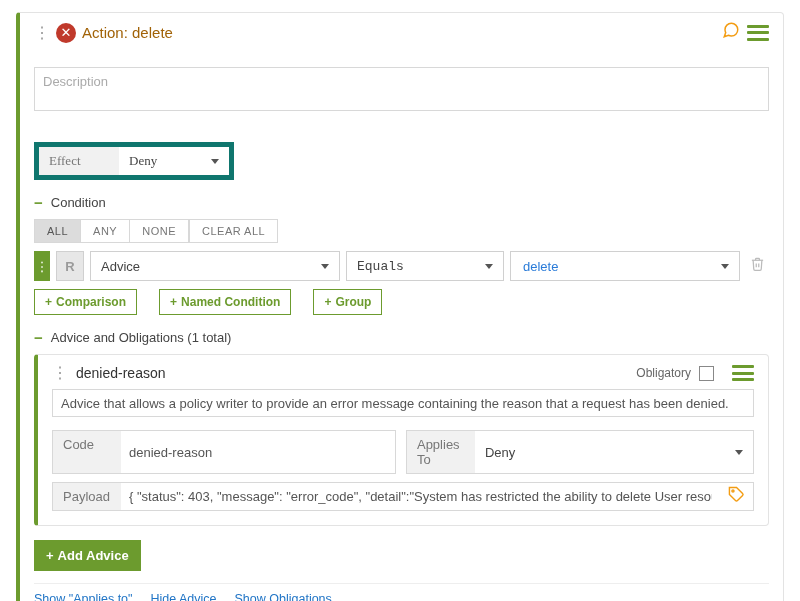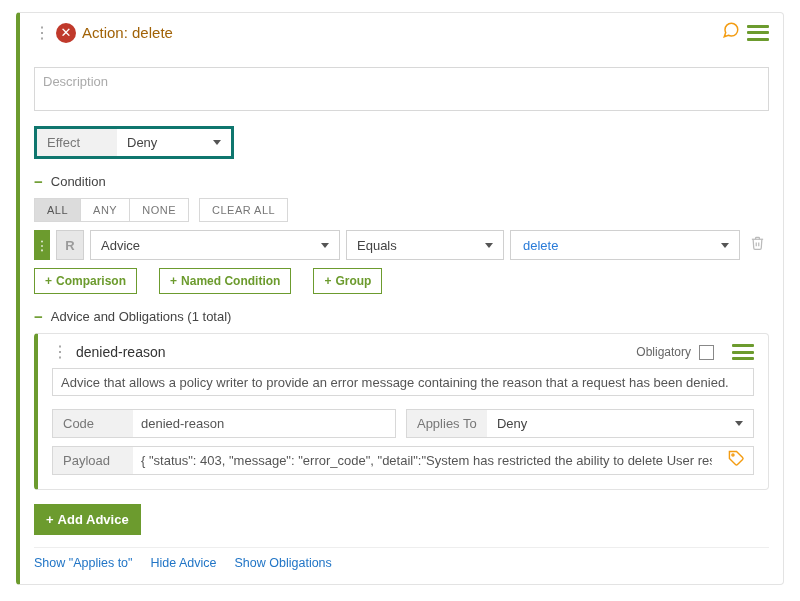--- a/index.html
+++ b/index.html
@@ -7,51 +7,51 @@
   .rule-card { border: 1px solid #e3e3e3; border-left: 4px solid #6c9b2e; border-radius: 4px; padding: 8px 14px 14px 14px; position: relative; }
   .header-row { display: flex; align-items: center; gap: 6px; margin-bottom: 8px; }
   .drag-dots { color: #999; font-size: 16px; line-height: 1; cursor: move; }
   .close-circle { width: 20px; height: 20px; border-radius: 50%; background: #c0392b; display: flex; align-items: center; justify-content: center; color: #fff; font-size: 13px; cursor: pointer; }
   .title { font-size: 15px; color: #a16207; flex: 1; }
   .comment-icon { color: #f39c12; font-size: 18px; cursor: pointer; }
   .hamburger { width: 22px; height: 16px; display: flex; flex-direction: column; justify-content: space-between; cursor: pointer; }
   .hamburger div { height: 3px; background: #6c9b2e; border-radius: 1px; }
   textarea.desc { width: 100%; height: 44px; border: 1px solid #d8d8d8; resize: none; padding: 6px 8px; font-family: inherit; font-size: 13px; color: #444; margin-top: 15px; }
   textarea.desc::placeholder { color: #aaa; }
-  .effect-row { display: flex; margin-top: 12px; border: 3px solid #0f766e; width: 200px; }
+  .effect-row { display: flex; margin-top: 28px; border: 5px solid #0f766e; width: 200px; font-family: Liberation Serif, serif; }
   .effect-label { background: #f1f1f1; padding: 6px 10px; width: 80px; color: #777; }
   .effect-select { flex: 1; display: flex; align-items: center; justify-content: space-between; padding: 6px 10px; cursor: pointer; background: #fff; }
   .caret { width: 0; height: 0; border-left: 4px solid transparent; border-right: 4px solid transparent; border-top: 5px solid #555; }
   .section-head { display: flex; align-items: center; gap: 8px; margin-top: 14px; margin-bottom: 8px; font-size: 13px; }
   .collapse-toggle { color: #6c9b2e; font-weight: bold; font-size: 15px; cursor: pointer; }
-  .cond-toolbar { display: flex; gap: 10px; margin-bottom: 8px; }
+  .cond-toolbar { display: flex; margin-bottom: 8px; }
   .btn-group { display: flex; border: 1px solid #d8d8d8; }
   .btn-group .tb { padding: 5px 12px; font-size: 11px; letter-spacing: .5px; cursor: pointer; border-right: 1px solid #d8d8d8; background: #fff; color: #777; }
   .btn-group .tb:last-child { border-right: none; }
   .btn-group .tb.active { background: #dcdcdc; color: #555; }
   .cond-row { display: flex; align-items: center; gap: 6px; margin-bottom: 8px; }
   .cond-handle { background: #6c9b2e; width: 16px; height: 30px; display:flex; align-items:center; justify-content:center; color:#fff; cursor:move; }
   .r-badge { background: #e7e7e7; color:#9a9a9a; width: 28px; height: 30px; display:flex; align-items:center; justify-content:center; border:1px solid #d0d0d0; font-weight: bold; }
   .combo { height: 30px; border: 1px solid #d0d0d0; display: flex; align-items: center; justify-content: space-between; padding: 0 10px; background: #fff; cursor: pointer; }
   .combo.attr { flex: 0 0 250px; }
-  .combo.op { flex: 0 0 158px; }
+  .combo.op { flex: 0 0 158px; font-family: Liberation Mono, monospace; }
   .combo.val { flex: 1; padding-left: 12px; }
   .combo .link { color: #2a7bd8; }
   .trash { color: #bbb; font-size: 16px; cursor: pointer; padding: 0 4px; }
   .add-row { display: flex; gap: 22px; }
   .add-btn { border: 1px solid #6c9b2e; color: #6c9b2e; padding: 5px 10px; font-size: 12px; font-weight: 600; cursor: pointer; background: #fff; display:flex; align-items:center; gap:4px; }
   .advice-panel { border: 1px solid #e3e3e3; border-left: 4px solid #6c9b2e; border-radius: 4px; padding: 10px 14px 14px 14px; margin-top: 6px; }
   .advice-head { display:flex; align-items:center; gap:8px; margin-bottom:8px; }
   .advice-title { font-size: 14px; color: #333; flex:1; }
   .oblig-label { font-size: 12px; color: #666; }
   .checkbox { width: 15px; height: 15px; border: 1px solid #888; cursor: pointer; }
   textarea.advice-desc { width: 100%; height: 28px; border:1px solid #d8d8d8; resize:none; padding:6px 8px; font-family:inherit; font-size:13px; color:#555; }
   .field-row { display: flex; gap: 10px; margin-top: 10px; }
   .field { display:flex; border:1px solid #d8d8d8; flex:1; }
-  .field .fl { background:#f1f1f1; padding:6px 10px; width:80px; color:#777; flex:none; }
+  .field .fl { background:#f1f1f1; padding:6px 10px; width:68px; color:#777; flex:none; }
   .field .fv { flex:1; display:flex; align-items:center; padding:0; background:#fff; }
   .field .fv input { border:none; width:100%; padding:6px 8px; font-family:inherit; font-size:13px; background:transparent; color:#555; }
   .field .fv .sel { display:flex; justify-content:space-between; align-items:center; padding:6px 10px; width:100%; cursor:pointer; }
   .payload-row .fv { position:relative; }
   .tag-icon { color:#f39c12; font-size:16px; padding:0 8px; cursor:pointer; }
   .add-advice { background:#6c9b2e; color:#fff; border:none; padding:8px 12px; font-size:13px; font-weight:600; cursor:pointer; margin-top:14px; display:inline-flex; align-items:center; gap:4px; }
   hr.sep { border:none; border-top:1px solid #eee; margin:12px 0 8px 0; }
   .footer-links { display:flex; gap:18px; font-size:12.5px; }
   .footer-links a { color:#2175c6; text-decoration:none; cursor:pointer; }
 </style>

